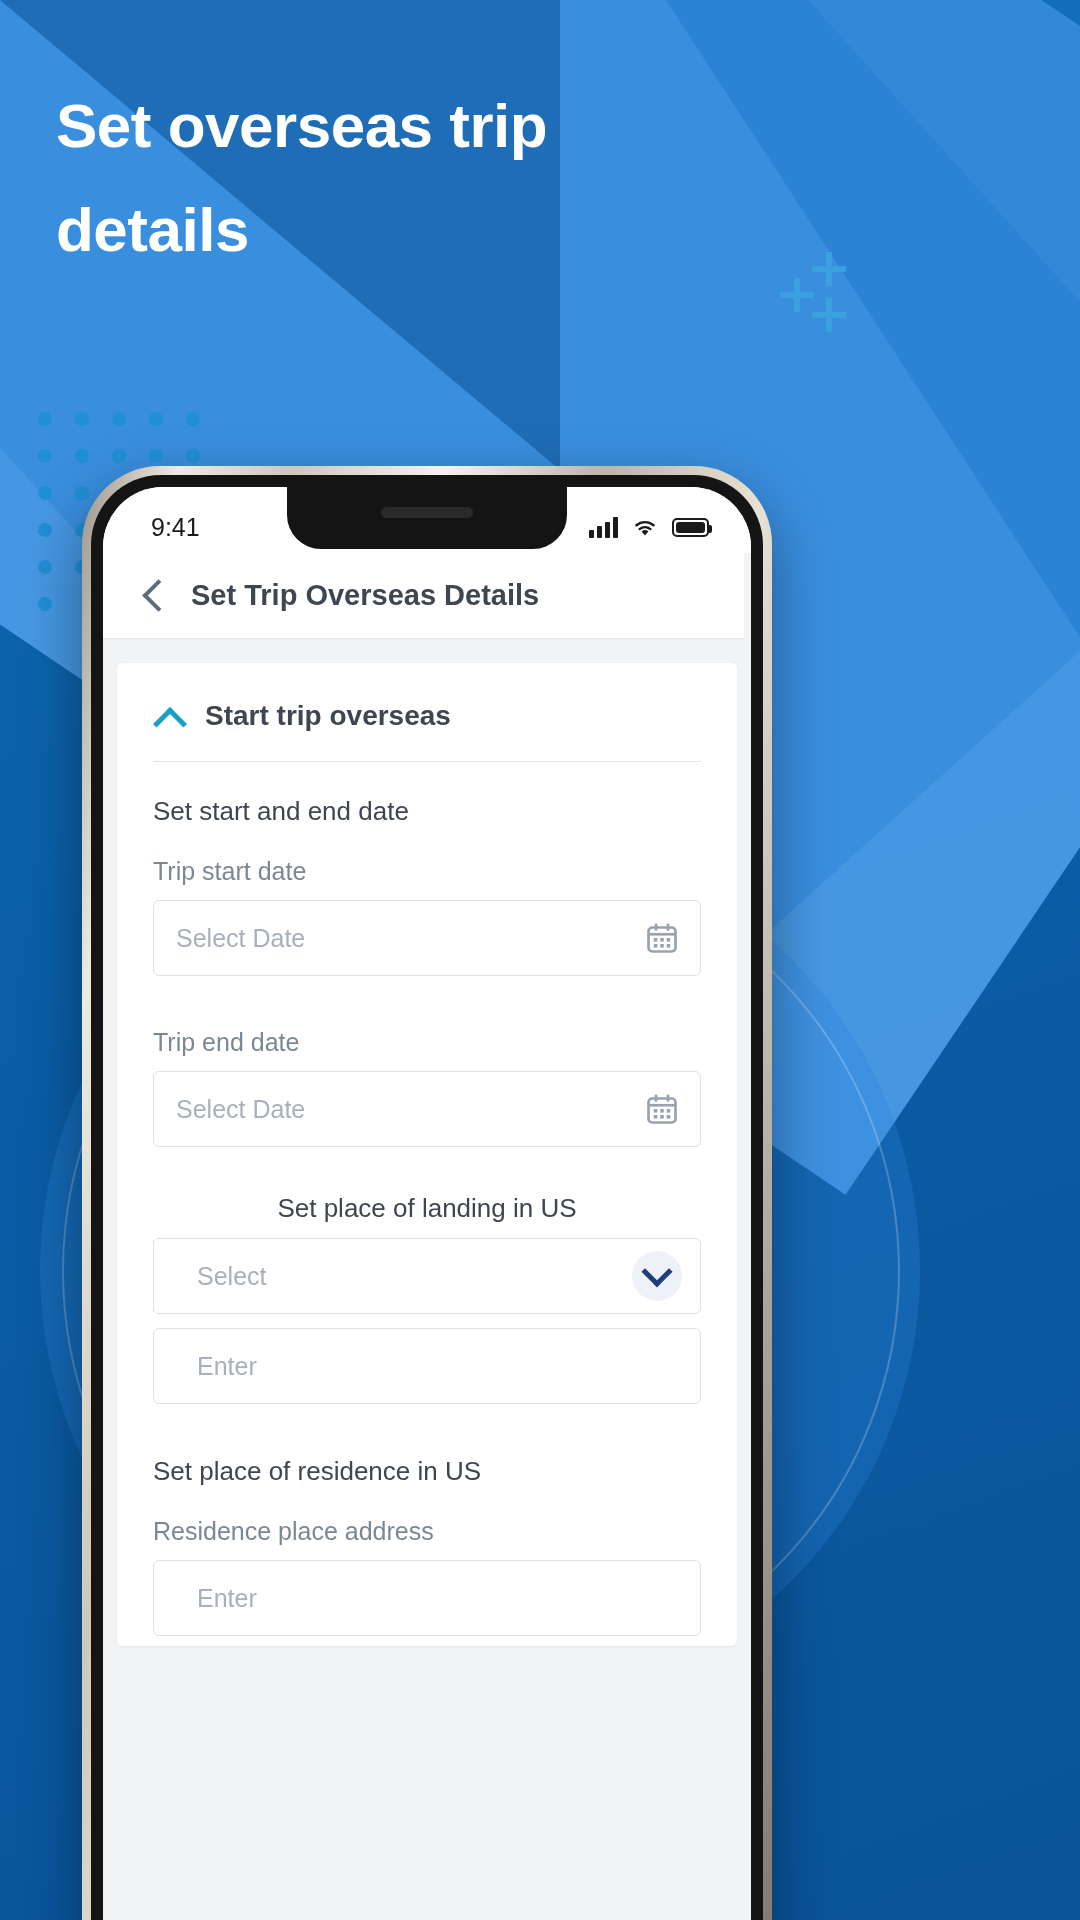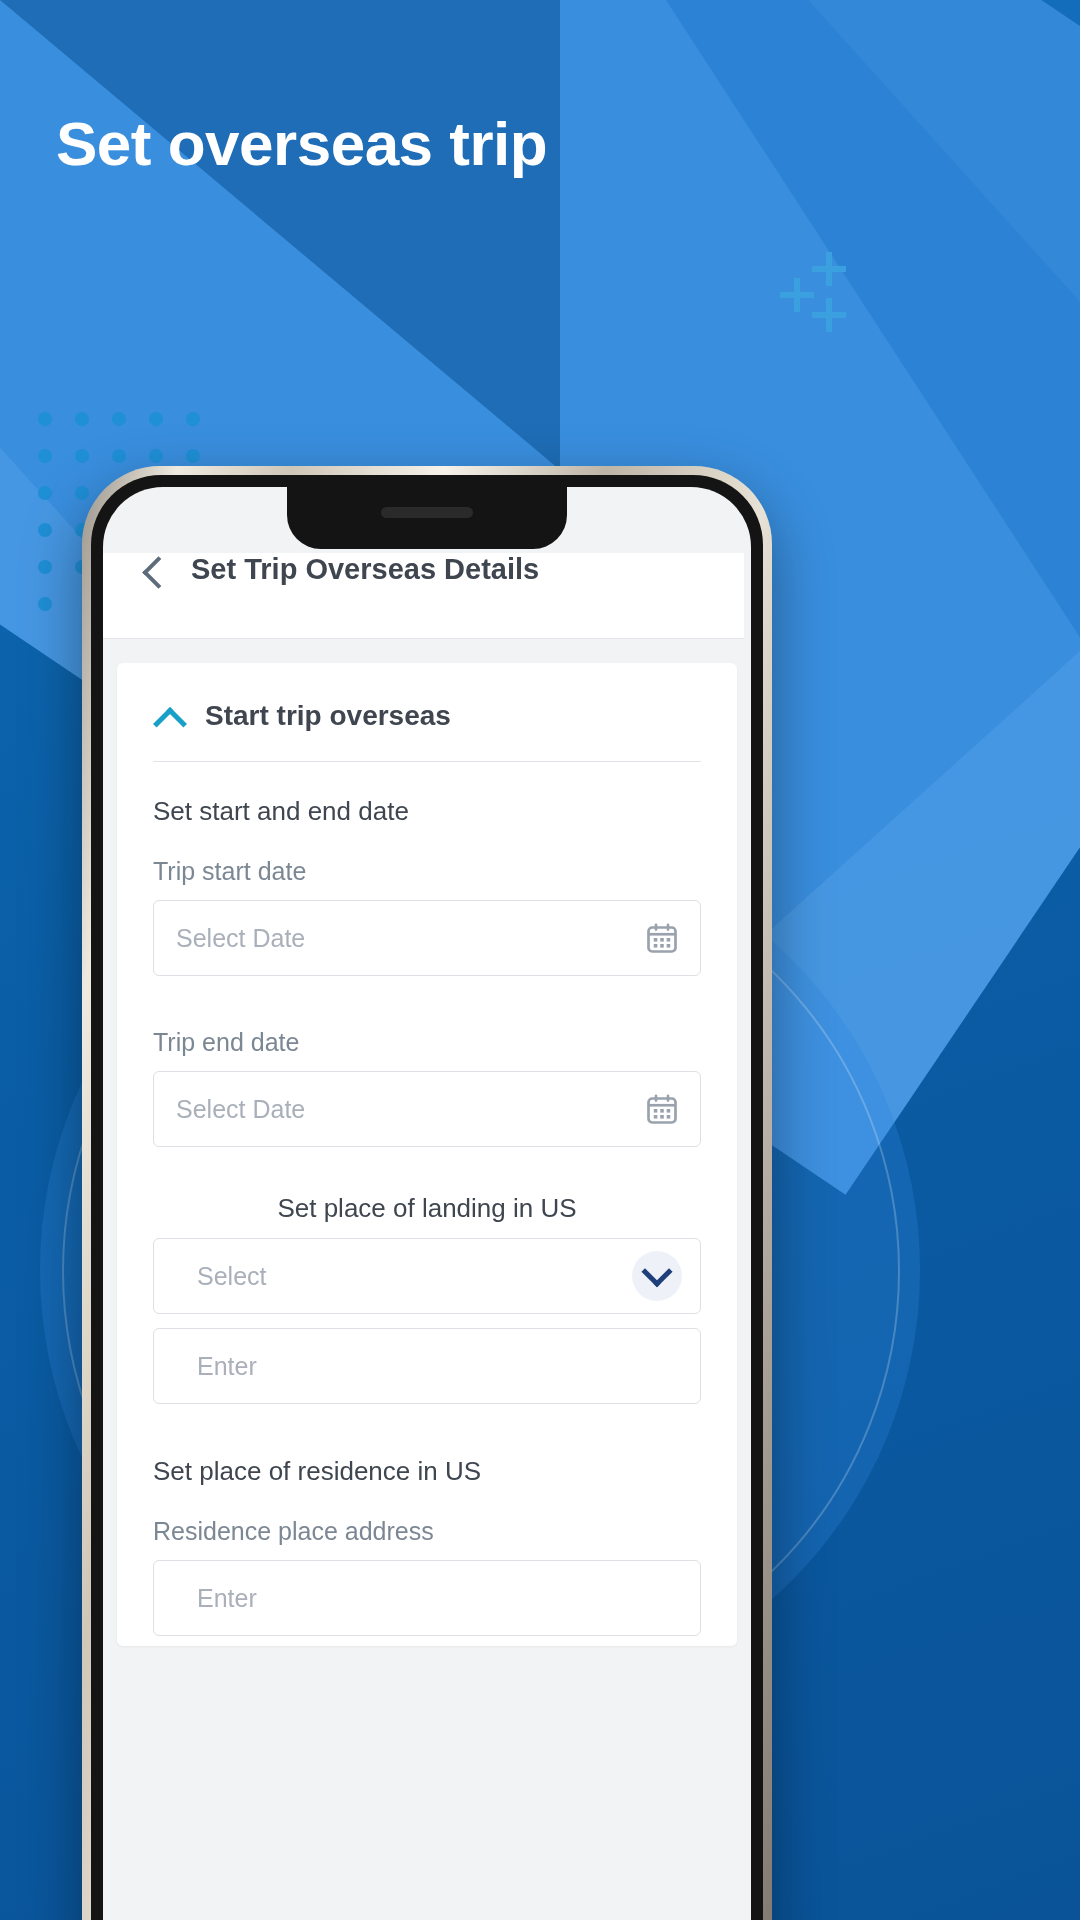--- a/index.html
+++ b/index.html
@@ -45,21 +45,21 @@
   .dots { position:absolute; left:38px; top:412px; }
   .dots .d { position:absolute; width:14px; height:14px; border-radius:50%; background:#1f8fd6; }
 
   .plus-group { position:absolute; left:780px; top:252px; }
   .plus { position:absolute; width:34px; height:34px; }
   .plus:before, .plus:after { content:""; position:absolute; background:#3aa0e0; }
   .plus:before { left:14px; top:0; width:6px; height:34px; }
   .plus:after  { left:0; top:14px; width:34px; height:6px; }
 
   
-  .hero { position:absolute; left:56px; top:92px; width:760px; z-index:5; }
+  .hero { position:absolute; left:56px; top:74px; width:760px; z-index:5; }
   .hero h1 {
     color:#fff; font-size:62px; line-height:104px; font-weight:bold;
     letter-spacing:-.5px;
   }
   .hero p {
     color:#fff; font-size:37px; font-weight:normal; margin-top:52px;
     letter-spacing:0px;
   }
 
   
@@ -109,21 +109,21 @@
   .sig i:nth-child(1){height:8px;} .sig i:nth-child(2){height:12px;}
   .sig i:nth-child(3){height:16px;} .sig i:nth-child(4){height:21px;}
   .batt { width:37px; height:19px; border:2px solid #1b1b1b; border-radius:5px; position:relative; }
   .batt:after { content:""; position:absolute; right:-5px; top:5px; width:3px; height:8px; background:#1b1b1b; border-radius:0 2px 2px 0; }
   .batt i { position:absolute; left:2px; top:2px; bottom:2px; right:2px; background:#1b1b1b; border-radius:3px; }
 
   
   .navbar {
     position:absolute; left:0; top:66px; right:7px; height:86px;
     background:#fff; z-index:15;
-    display:flex; align-items:flex-start; padding-left:30px;
+    display:flex; align-items:center; padding-left:30px;
     border-bottom:1px solid #e3e5e8;
   }
   .back-chevron { width:40px; height:40px; position:relative; flex:none; }
   .back-chevron:before {
     content:""; position:absolute; left:14px; top:8px;
     width:19px; height:19px; border-left:4px solid #5d6b7a; border-bottom:4px solid #5d6b7a;
     transform:rotate(45deg);
   }
   .nav-title { font-size:29px; font-weight:bold; color:#3f4650; margin-left:18px; }
 
@@ -206,32 +206,52 @@
   <div class="plus-group">
     <div class="plus" style="left:0px;   top:26px;"></div>
     <div class="plus" style="left:32px;  top:0px;"></div>
     <div class="plus" style="left:32px;  top:46px;"></div>
   </div>
 </div>
 
 <div class="hero">
   <h1>
     <span>Set overseas trip</span><br>
+    <span>details</span>
   </h1>
 </div>
 
 <div class="phone-wrap">
   <div class="phone-frame">
     <div class="phone-inner">
       <div class="screen">
 
         <div class="notch">
           <div class="speaker"></div>
         </div>
 
+        <div class="statusbar">
+          <div class="status-time">9:41</div>
+          <div class="status-icons">
+            <div class="sig">
+                <i></i>
+                <i></i>
+                <i></i>
+                <i></i>
+              </div>
+            <svg width="28" height="21" viewBox="0 0 28 21">
+              <path d="M14 18.5l3.4-4.1a5.3 5.3 0 0 0-6.8 0z" fill="#1b1b1b"></path>
+              <path d="M5.4 8.2a13.6 13.6 0 0 1 17.2 0" stroke="#1b1b1b" stroke-width="2.4" fill="none" stroke-linecap="round"></path>
+              <path d="M8.6 12.1a8.8 8.8 0 0 1 10.8 0" stroke="#1b1b1b" stroke-width="2.4" fill="none" stroke-linecap="round"></path>
+            </svg>
+            <div class="batt">
+                <i></i>
+              </div>
+          </div>
+        </div>
 
         <div class="navbar">
           <div class="back-chevron"></div>
           <div class="nav-title">Set Trip Overseas Details</div>
         </div>
 
         <div class="content">
           <div class="card">
 
             <div class="acc-head">

